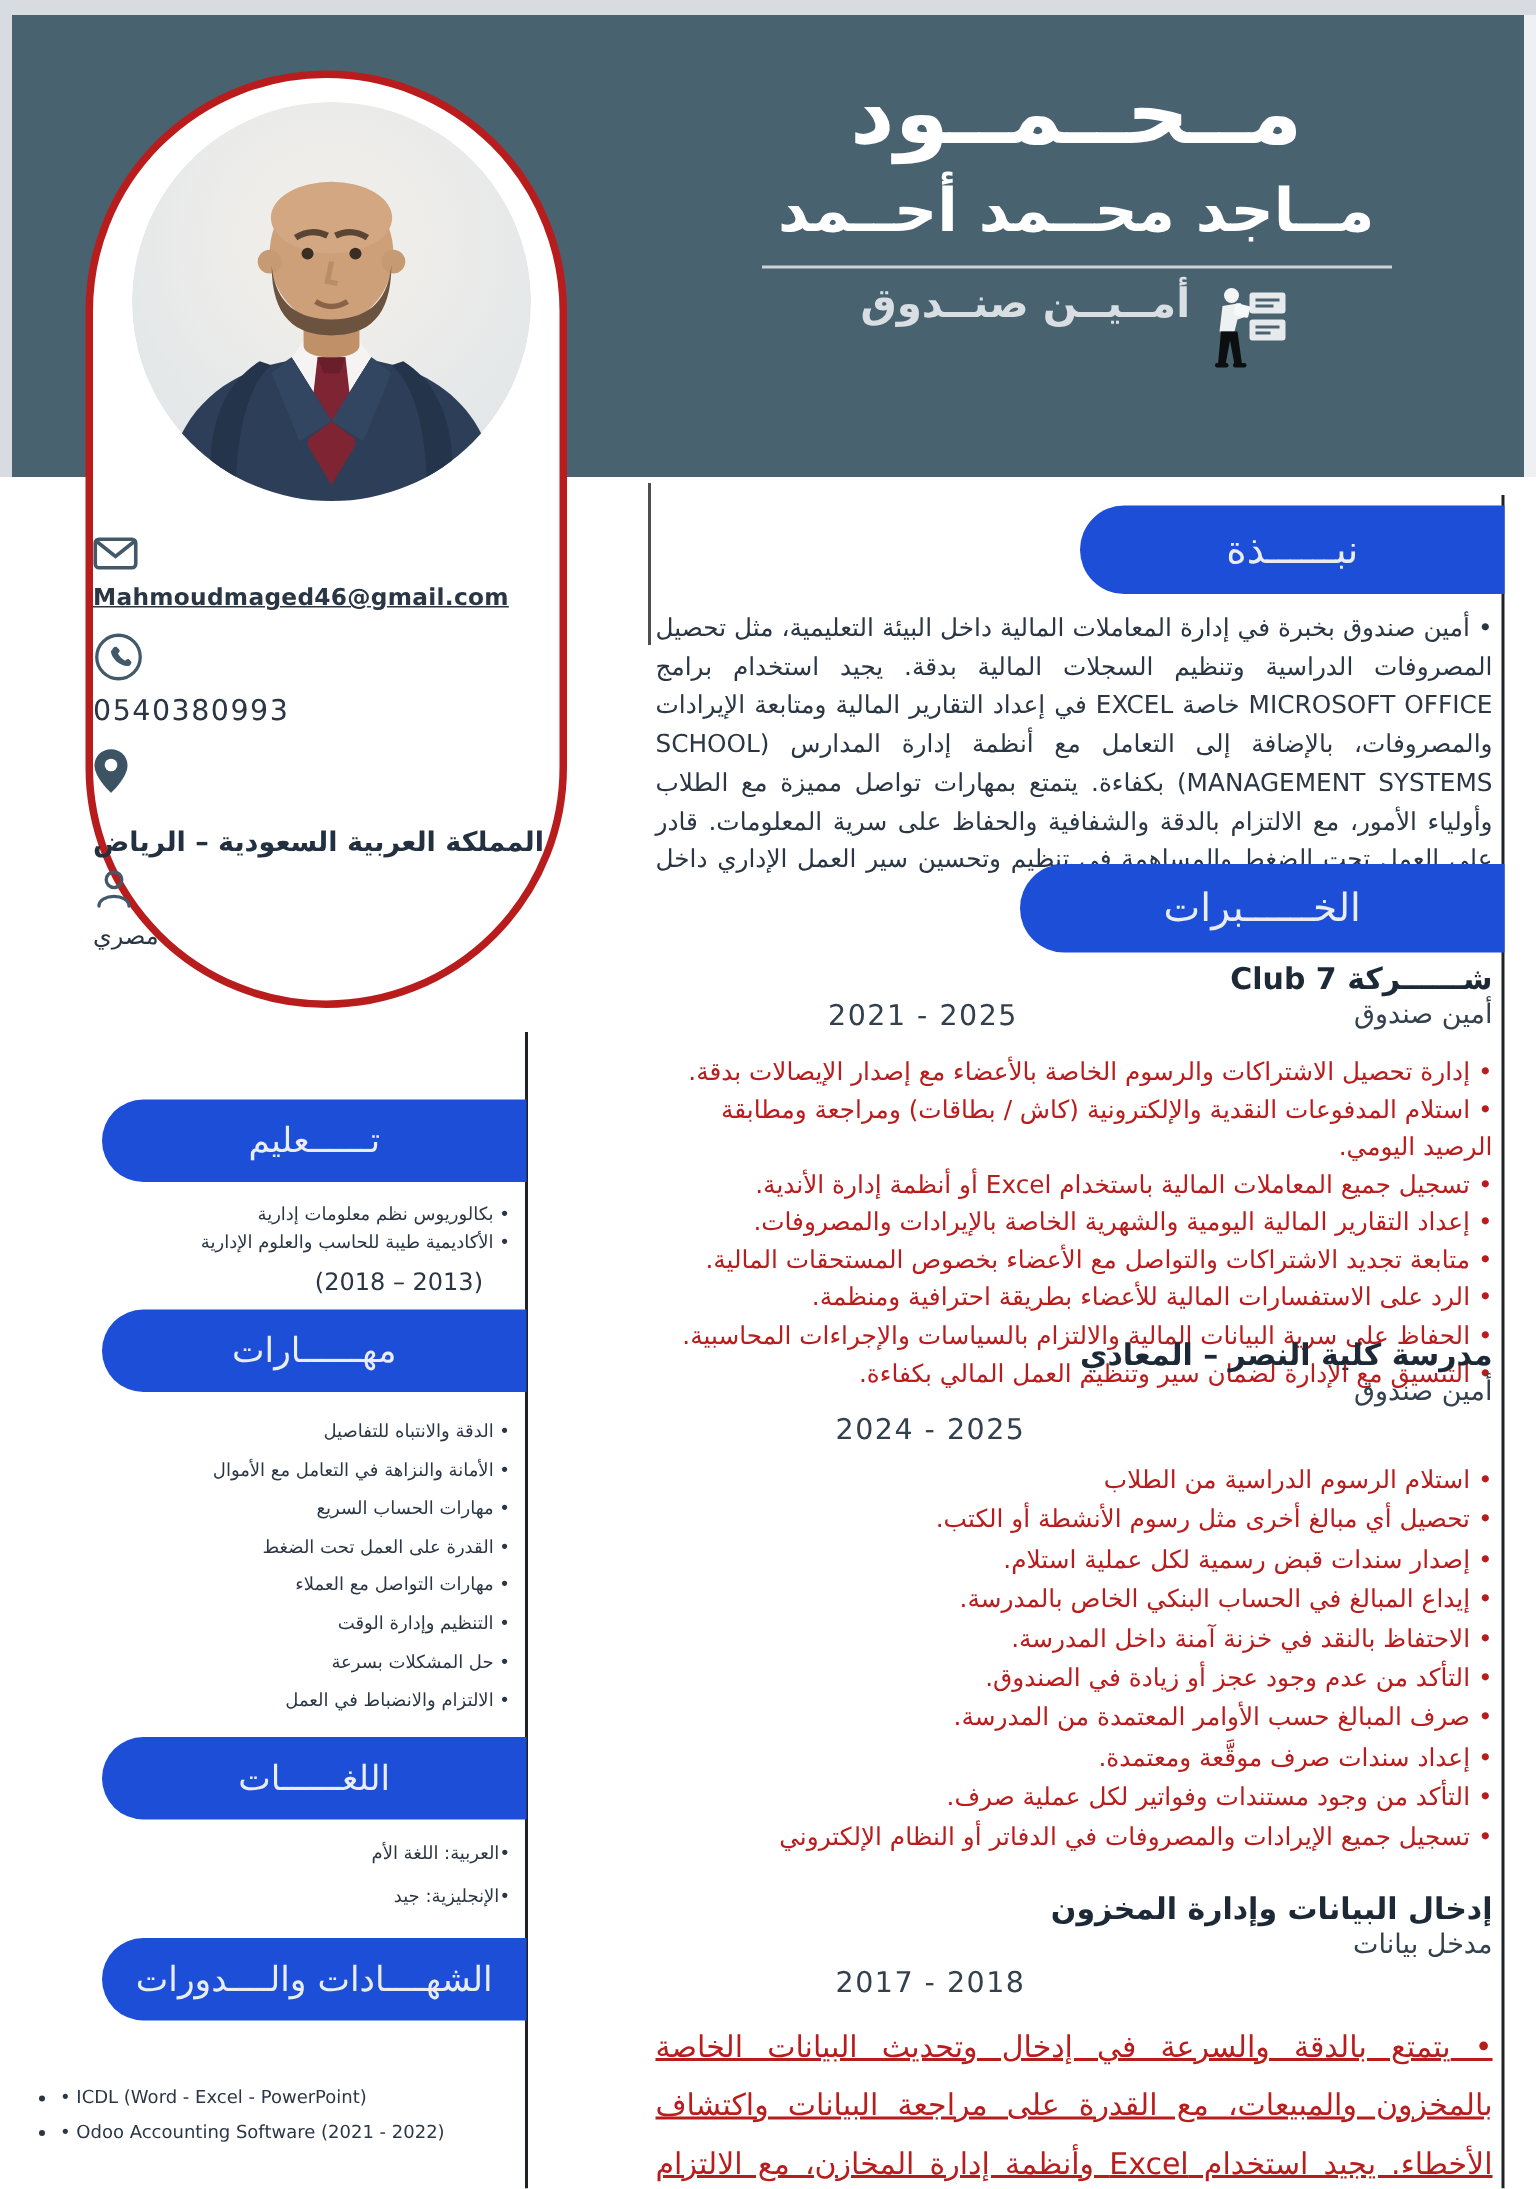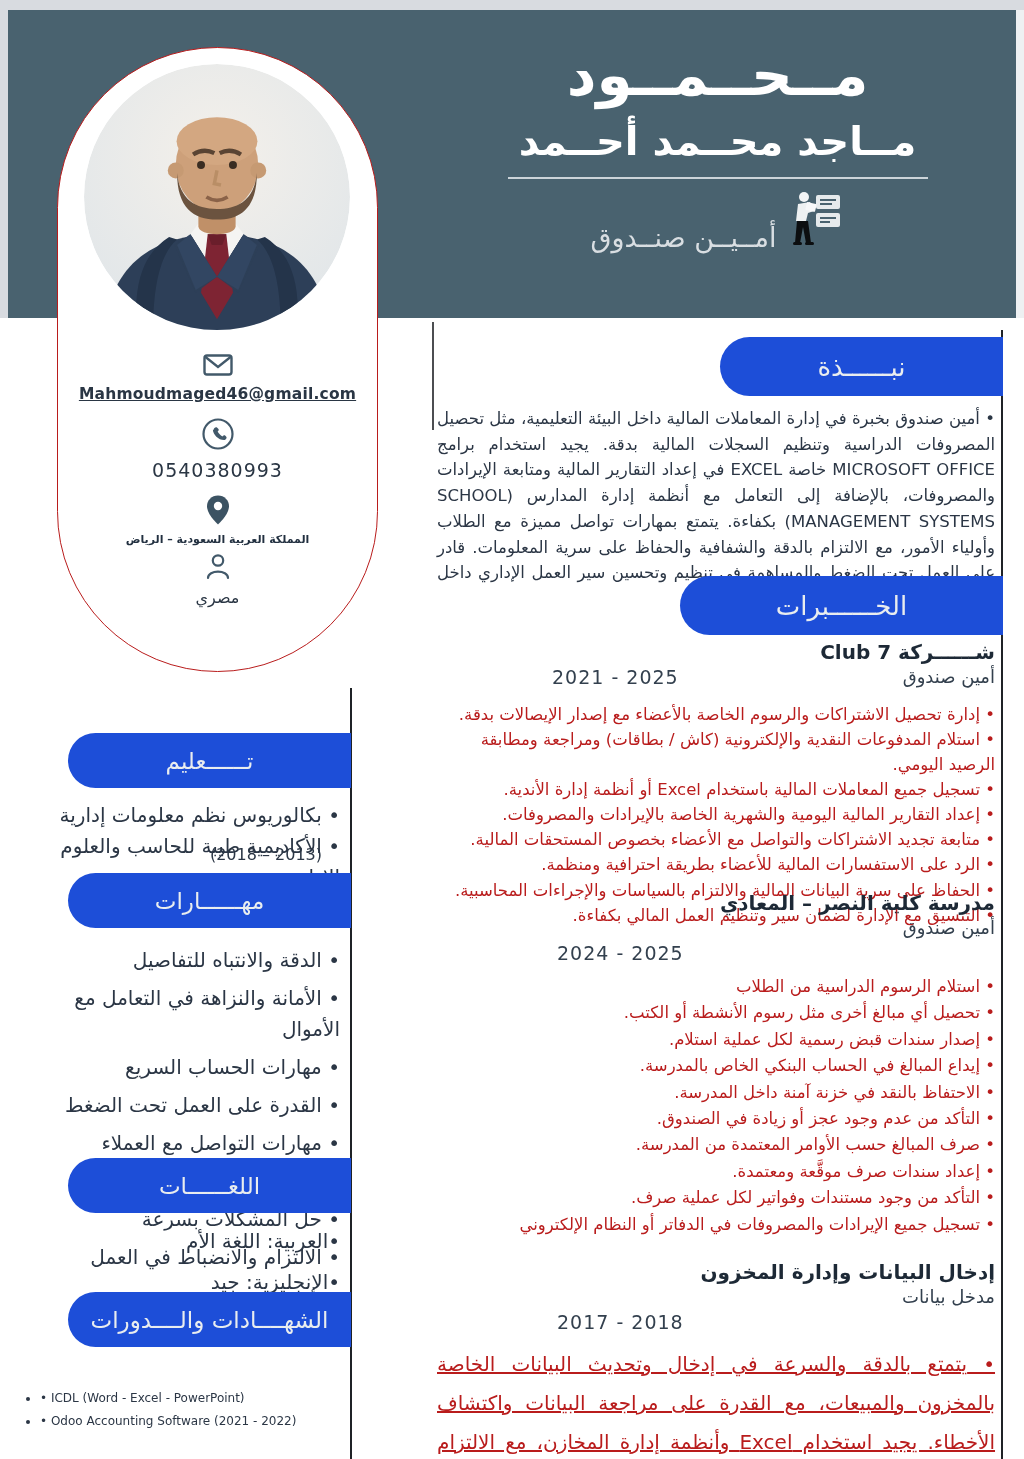--- a/index.html
+++ b/index.html
@@ -15,36 +15,36 @@
   
   .band{left:8px;top:10px;width:1008px;height:308px;background:#49626f;}
   
   .vline{background:#1f2226;width:2px;}
   .vline-a{left:432px;top:322px;height:108px;opacity:.8;}
   .vline-b{left:350px;top:688px;height:771px;}
   .vline-c{left:1001px;top:330px;height:1129px;}
   
   .capsule{
     left:57px;top:47px;width:321px;height:625px;background:#ffffff;
-    border:1px solid #b91c1c;border-radius:161px;box-sizing:border-box;z-index:3;
-    text-align:center;
+    border:5px solid #b91c1c;border-radius:161px;box-sizing:border-box;z-index:3;
+    text-align:left;
   }
   .avatar-wrap{position:absolute;left:26px;top:16px;width:266px;height:266px;border-radius:50%;overflow:hidden;}
   .contact{position:absolute;left:0;top:292px;width:100%;}
   .c-icon{display:block;margin:14px auto 4px auto;}
   .email{font-size:15.5px;color:#2a3644;text-decoration:underline;font-weight:bold;letter-spacing:.2px;}
   .phone{font-size:19px;color:#2a3644;letter-spacing:1px;margin-top:2px;}
-  .loc{font-size:11px;color:#223040;font-weight:bold;margin-top:4px;}
+  .loc{font-size:18px;color:#223040;font-weight:bold;margin-top:18px;}
   .nat{font-size:16px;color:#2a3644;margin-top:1px;}
   
   .head-text{left:430px;top:42px;width:575px;text-align:center;color:#fff;direction:rtl;z-index:2;}
   .name1{font-size:58px;font-weight:bold;letter-spacing:1px;line-height:1.15;}
   .name2{font-size:40px;font-weight:bold;letter-spacing:.5px;line-height:1.2;margin-top:8px;}
   .name-underline{width:420px;height:2px;background:#ccd4d9;margin:12px auto 0 auto;}
-  .title-row{margin-top:8px;display:flex;align-items:flex-end;justify-content:center;gap:6px;direction:rtl;}
+  .title-row{margin-top:8px;display:flex;align-items:flex-start;justify-content:center;gap:6px;direction:rtl;font-weight:bold;}
   .job-title-main{font-size:27px;color:#d9dee2;letter-spacing:1px;}
   
   .pill{background:#1d4ed8;color:#e9edef;display:flex;align-items:center;justify-content:center;box-sizing:border-box;}
   .pill-main{border-radius:30px 0 0 30px;height:59px;font-size:26px;letter-spacing:1px;}
   .pill-side{border-radius:28px 0 0 28px;height:55px;font-size:23px;letter-spacing:1px;}
   .pill-about{left:720px;top:337px;width:283px;}
   .pill-exp{left:680px;top:576px;width:323px;}
   .pill-edu{left:68px;top:733px;width:283px;}
   .pill-skills{left:68px;top:873px;width:283px;}
   .pill-lang{left:68px;top:1158px;width:283px;}
@@ -68,21 +68,21 @@
   .meta-stack .job-role{display:block;text-align:right;margin-top:2px;}
   .meta-stack .job-period{display:block;text-align:left;padding-left:120px;margin-top:4px;}
   ul.blist{list-style:none;margin:10px 0 0 0;padding:0;text-align:right;}
   ul.blist li{font-size:16.5px;line-height:1.52;color:#b91c1c;}
   ul.blist li::before{content:"• ";}
   .job2 ul.blist li{line-height:1.6;}
   .job3 ul.blist{margin-top:12px;}
   .job3 ul.blist li{font-size:20px;line-height:1.95;text-align:justify;text-decoration:underline;}
   
   .side-list{list-style:none;margin:0;padding:0 14px 0 0;direction:rtl;text-align:right;color:#2b3645;}
-  .side-list li{font-size:20px;line-height:1.55;}
+  .side-list li{font-size:12px;line-height:1.55;}
   .side-list li::before{content:"• ";}
   .edu-list{left:40px;top:800px;width:300px;}
   .edu-year{left:40px;top:845px;width:282px;direction:rtl;text-align:right;padding-left:0;
             font-size:16px;color:#2b3645;}
   .skills-list{left:40px;top:945px;width:300px;}
   .skills-list li{margin-bottom:7px;}
   .lang-list{left:40px;top:1226px;width:300px;}
   .lang-list li{margin-bottom:10px;}
   .lang-list li::before{content:"•";}
   .cert-list{left:40px;top:1373px;width:300px;direction:ltr;text-align:left;padding:0;}

